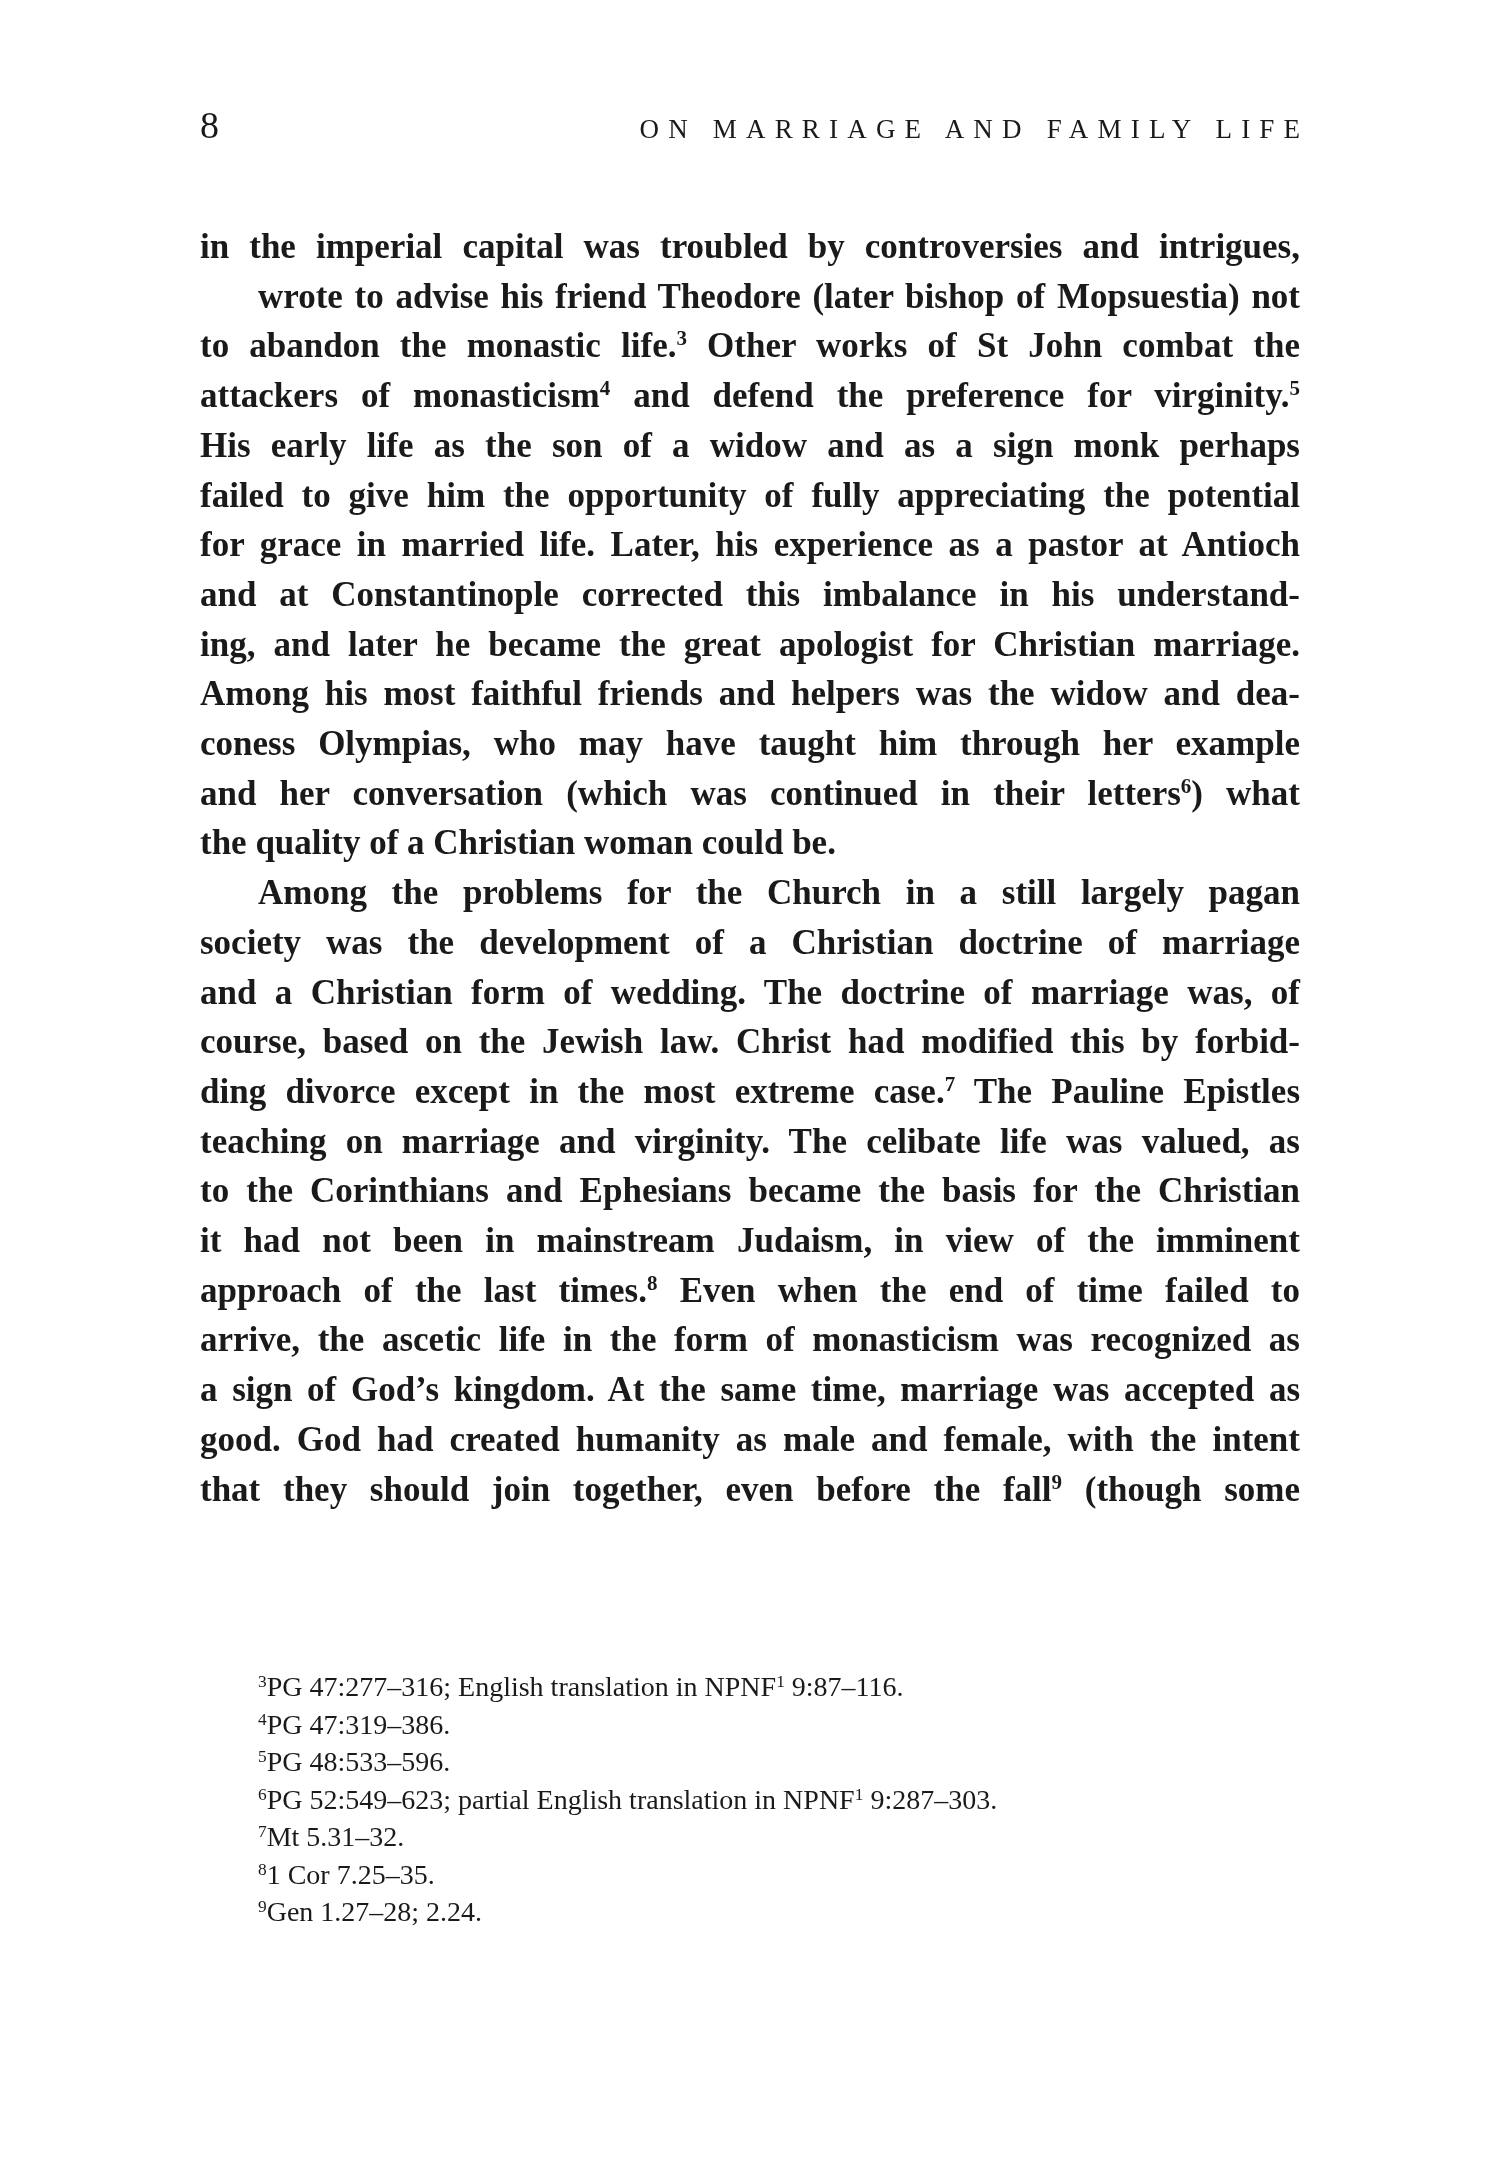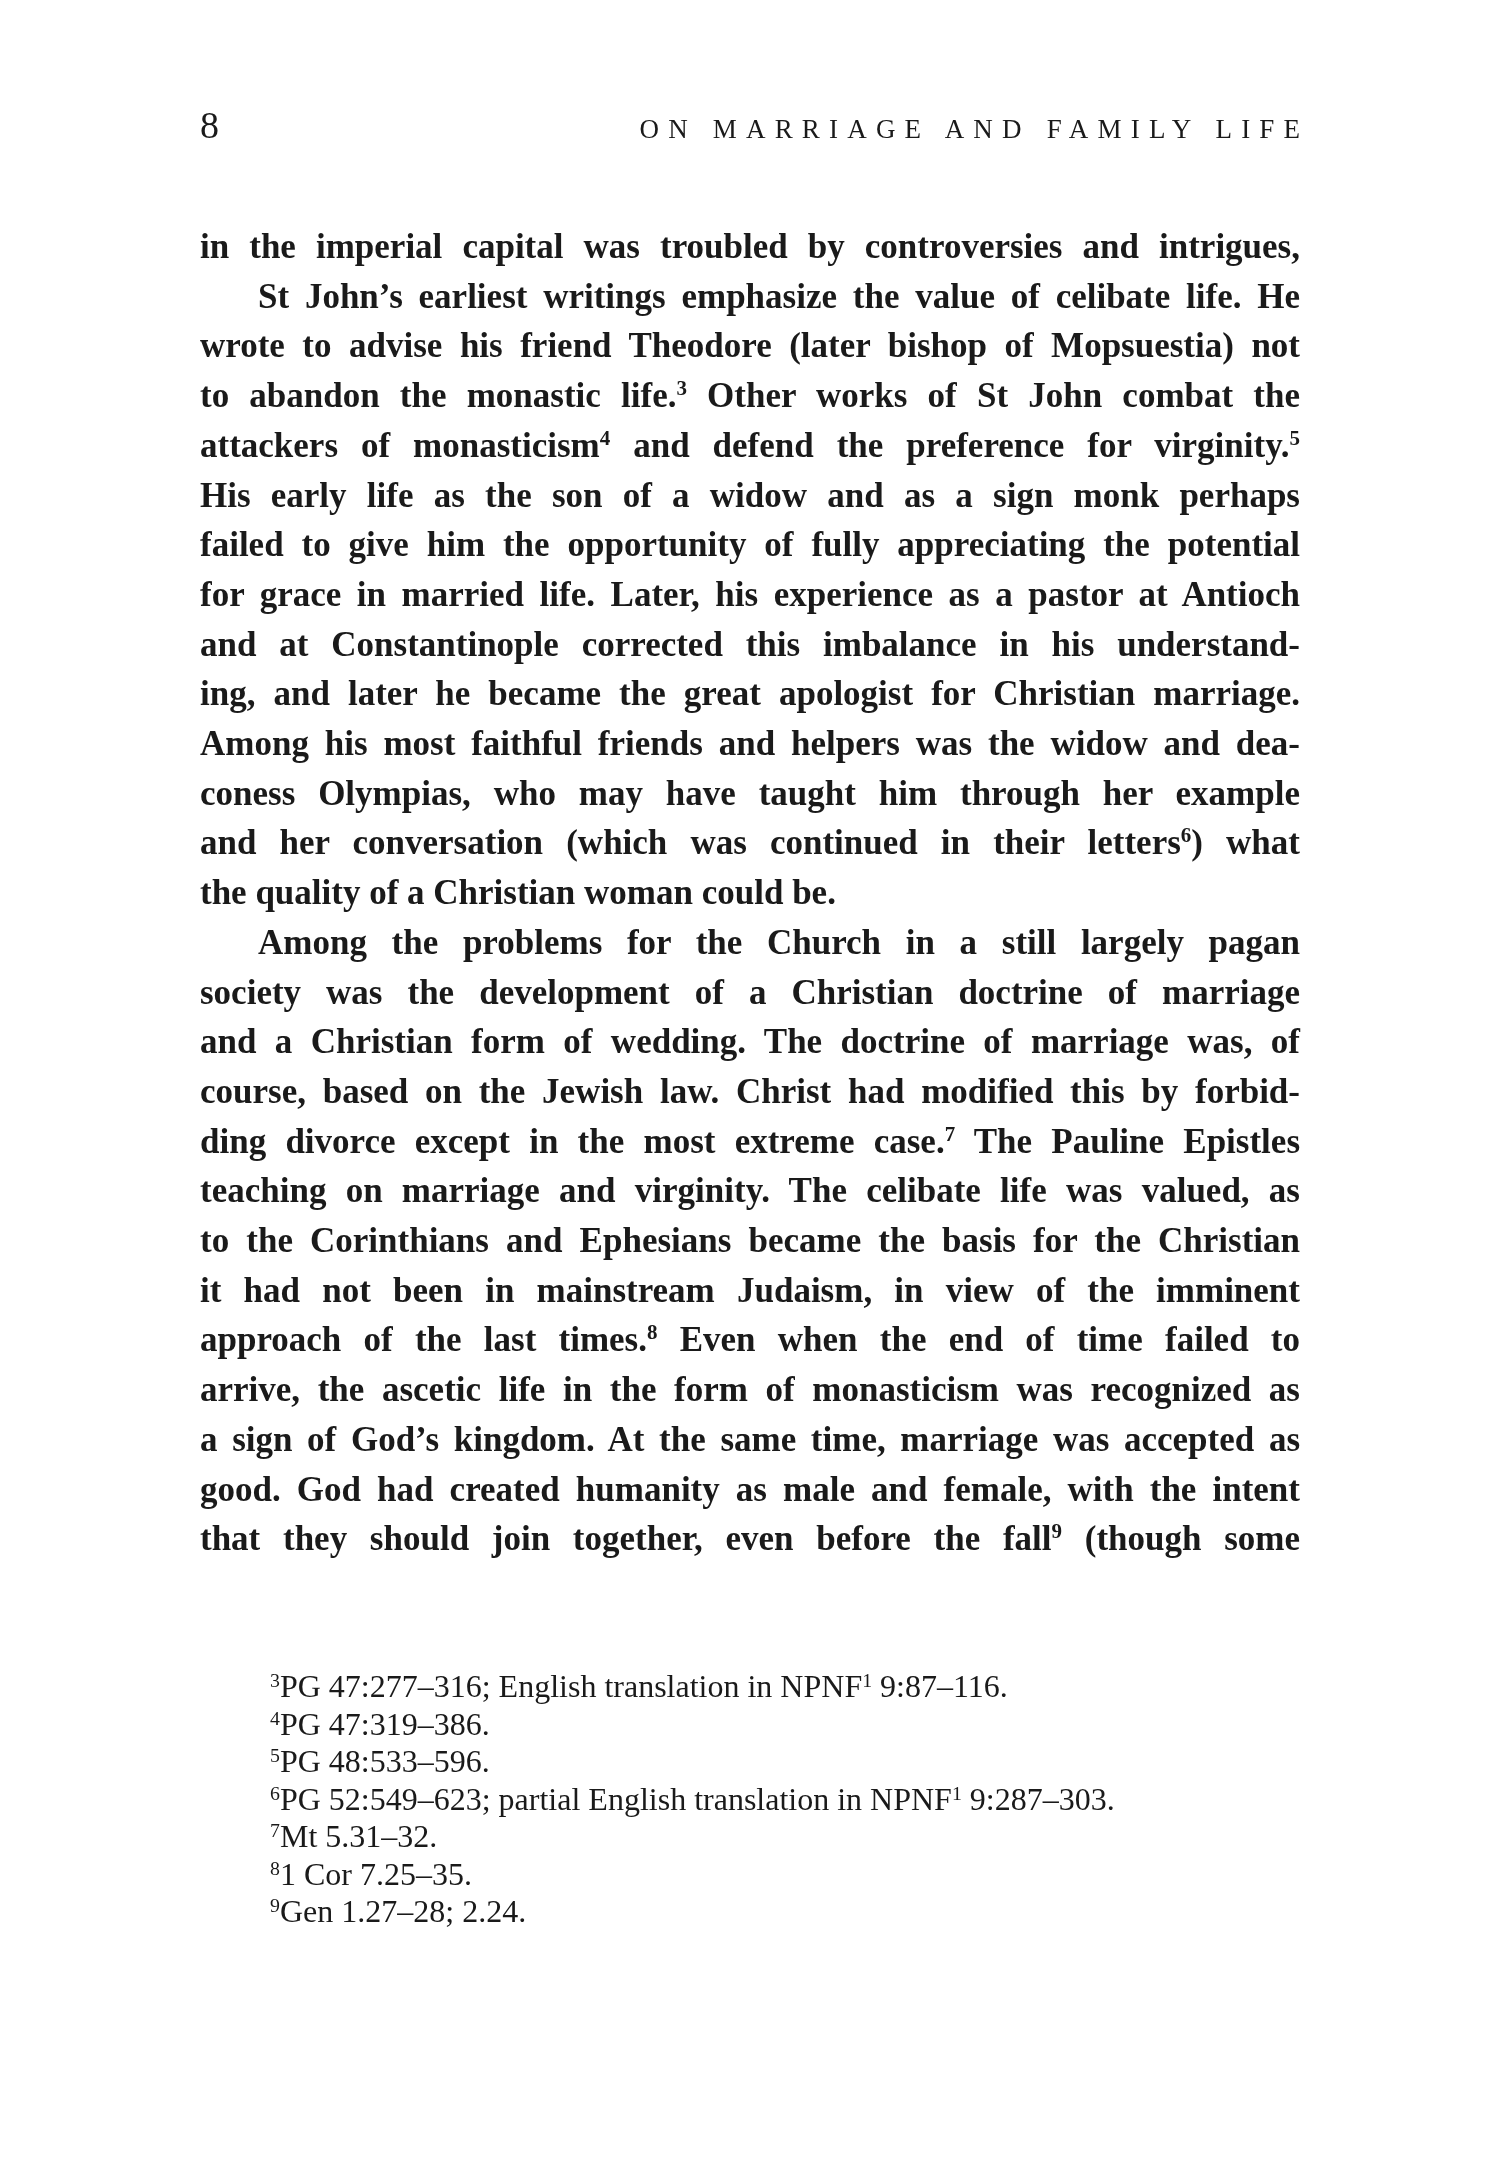--- a/index.html
+++ b/index.html
@@ -58,24 +58,24 @@
   .paragraph.indent .line:first-child {
     text-indent: 58px;
   }
   sup.fnref {
     font-size: 0.60em;
     line-height: 0;
     vertical-align: 0.55em;
   }
   .footnotes {
     position: absolute;
-    left: 212px;
+    left: 200px;
     width: 1100px;
     top: 1668px;
-    font-size: 32px;
+    font-size: 28px;
     line-height: 37.5px;
   }
   .footnote {
     text-indent: 58px;
     text-align: left;
   }
   .footnote sup.fnref {
     font-size: 0.62em;
     vertical-align: 0.5em;
   }
@@ -88,21 +88,20 @@
   <div class="running-head">
     <span class="page-number">8</span>
     <span class="running-title">ON MARRIAGE AND FAMILY LIFE</span>
   </div>
 
   <div class="body-text">
       <div class="paragraph">
         <div class="line">in the imperial capital was troubled by controversies and intrigues,</div>
       </div>
       <div class="paragraph indent">
-        <div class="line">St John’s earliest writings emphasize the value of celibate life. He</div>
         <div class="line">wrote to advise his friend Theodore (later bishop of Mopsuestia) not</div>
         <div class="line">to abandon the monastic life.<sup class="fnref">3</sup> Other works of St John combat the</div>
         <div class="line">attackers of monasticism<sup class="fnref">4</sup> and defend the preference for virginity.<sup class="fnref">5</sup></div>
         <div class="line">His early life as the son of a widow and as a sign monk perhaps</div>
         <div class="line">failed to give him the opportunity of fully appreciating the potential</div>
         <div class="line">for grace in married life. Later, his experience as a pastor at Antioch</div>
         <div class="line">and at Constantinople corrected this imbalance in his understand-</div>
         <div class="line">ing, and later he became the great apologist for Christian marriage.</div>
         <div class="line">Among his most faithful friends and helpers was the widow and dea-</div>
         <div class="line">coness Olympias, who may have taught him through her example</div>

